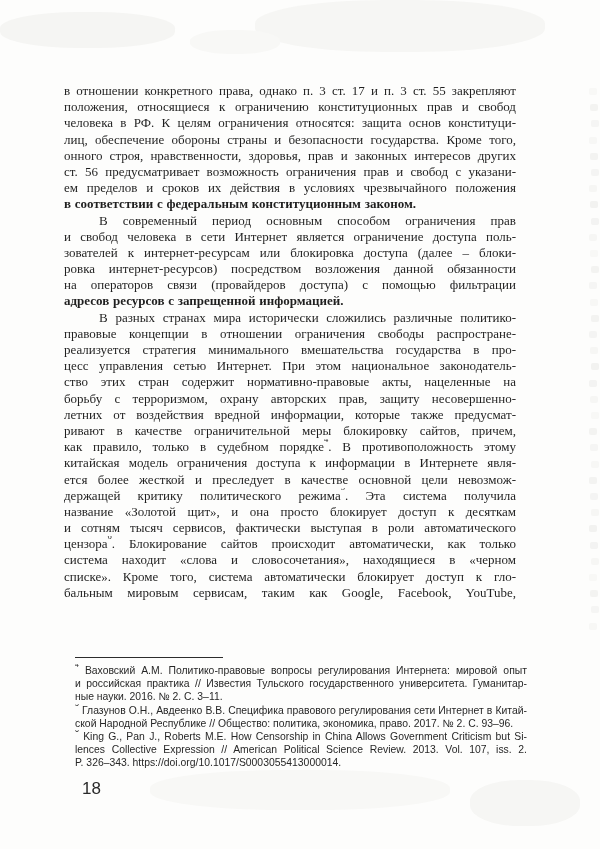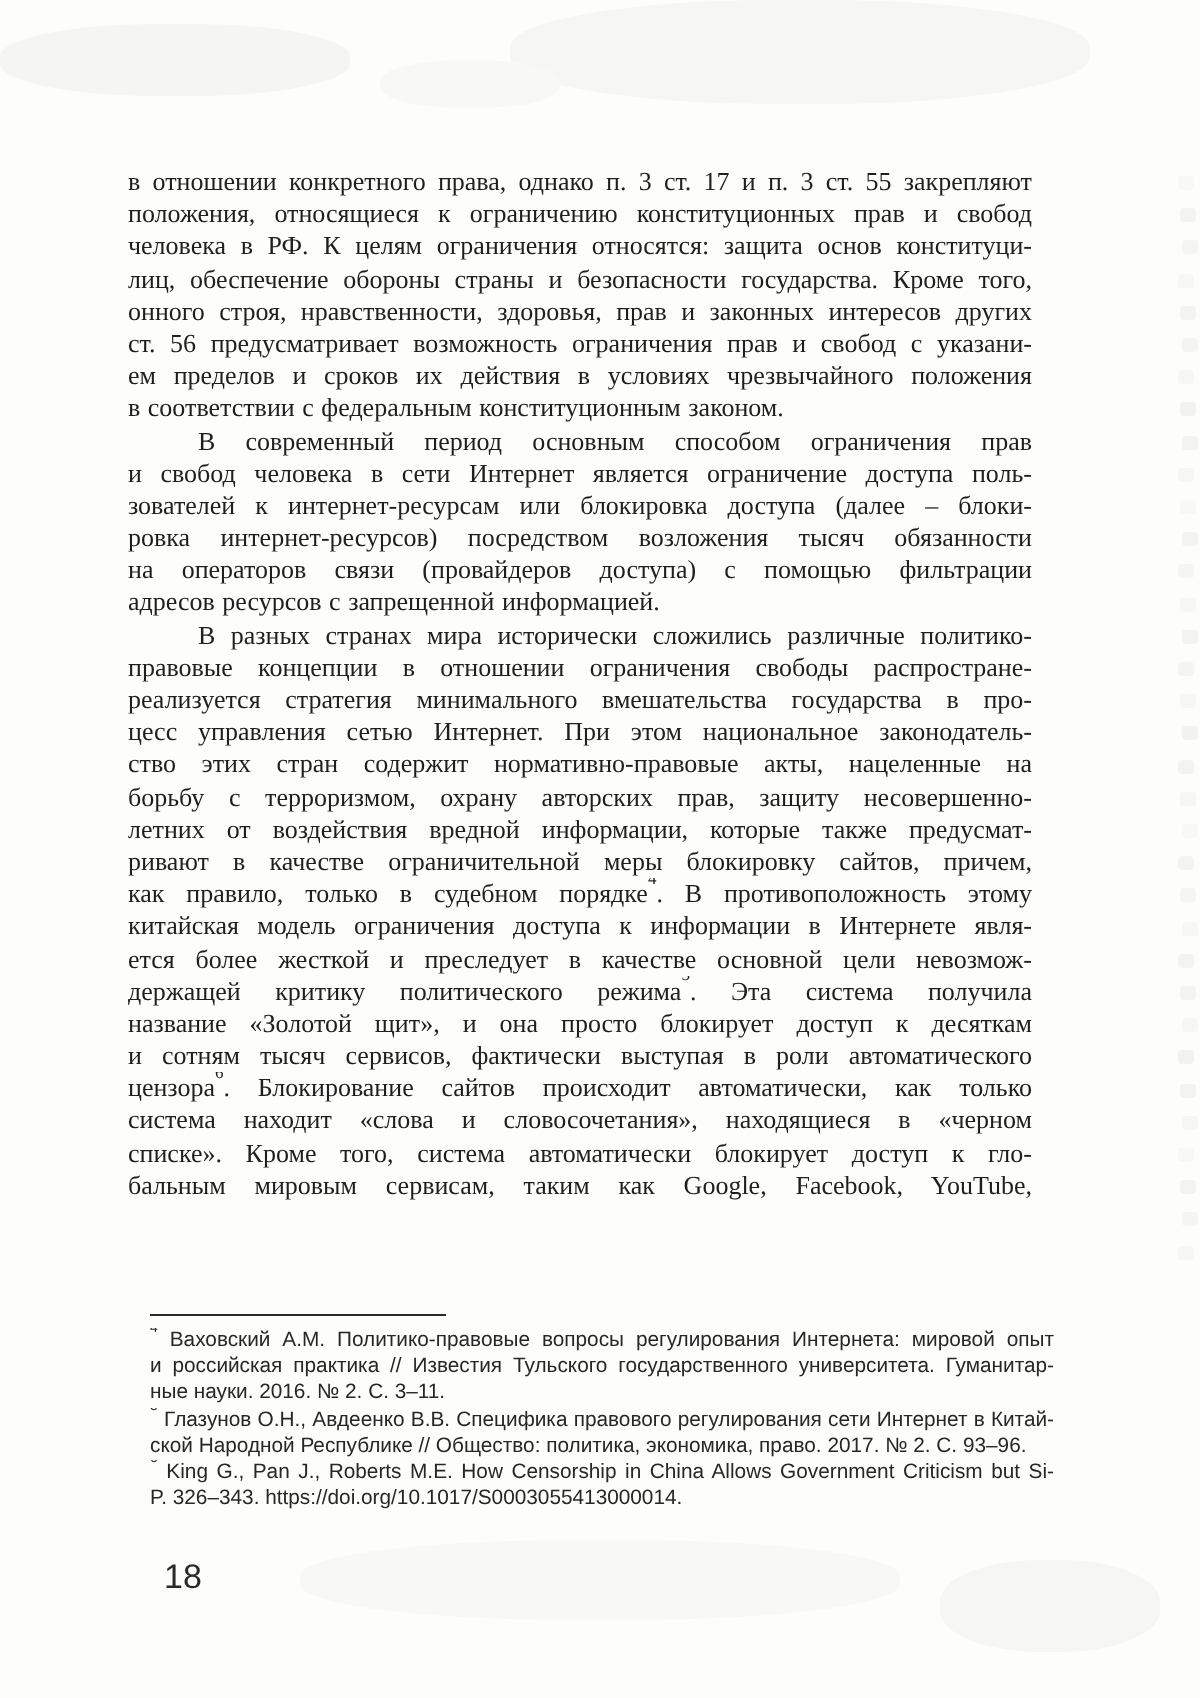--- a/index.html
+++ b/index.html
@@ -25,21 +25,21 @@
     position:absolute;left:64px;top:83px;width:452px;
   }
   .para{margin:0;}
   .para.indent .line:first-child{text-indent:35px;}
   .line{
     font-size:13px;
     line-height:16.2px;height:16.2px;overflow:hidden;
     text-align:justify;text-align-last:justify;
     word-spacing:0.04em;
   }
-  .line.last{text-align-last:left;}
+  .line.last{text-align-last:left;font-weight:bold;}
   sup{
     font-size:8.5px;line-height:0;position:relative;top:-4px;
   }
 
   .fn-sep{
     position:absolute;left:75px;top:657px;width:148px;height:1px;
     background:#2c2c2c;
   }
   .footnotes{
     position:absolute;left:75px;top:664px;width:452px;
@@ -114,21 +114,21 @@
         <div class="line">лиц, обеспечение обороны страны и безопасности государства. Кроме того,</div>
         <div class="line">онного строя, нравственности, здоровья, прав и законных интересов других</div>
         <div class="line">ст. 56 предусматривает возможность ограничения прав и свобод с указани-</div>
         <div class="line">ем пределов и сроков их действия в условиях чрезвычайного положения</div>
         <div class="line last">в соответствии с федеральным конституционным законом.</div>
       </div>
       <div class="para indent">
         <div class="line">В современный период основным способом ограничения прав</div>
         <div class="line">и свобод человека в сети Интернет является ограничение доступа поль-</div>
         <div class="line">зователей к интернет-ресурсам или блокировка доступа (далее – блоки-</div>
-        <div class="line">ровка интернет-ресурсов) посредством возложения тысяч обязанности</div>
+        <div class="line">ровка интернет-ресурсов) посредством возложения данной обязанности</div>
         <div class="line">на операторов связи (провайдеров доступа) с помощью фильтрации</div>
         <div class="line last">адресов ресурсов с запрещенной информацией.</div>
       </div>
       <div class="para indent">
         <div class="line">В разных странах мира исторически сложились различные политико-</div>
         <div class="line">правовые концепции в отношении ограничения свободы распростране-</div>
         <div class="line">реализуется стратегия минимального вмешательства государства в про-</div>
         <div class="line">цесс управления сетью Интернет. При этом национальное законодатель-</div>
         <div class="line">ство этих стран содержит нормативно-правовые акты, нацеленные на</div>
         <div class="line">борьбу с терроризмом, охрану авторских прав, защиту несовершенно-</div>
@@ -153,18 +153,19 @@
         <div class="fn-line"><sup>4</sup> Ваховский А.М. Политико-правовые вопросы регулирования Интернета: мировой опыт</div>
         <div class="fn-line">и российская практика // Известия Тульского государственного университета. Гуманитар-</div>
         <div class="fn-line last">ные науки. 2016. № 2. С. 3–11.</div>
       </div>
       <div class="footnote">
         <div class="fn-line"><sup>5</sup> Глазунов О.Н., Авдеенко В.В. Специфика правового регулирования сети Интернет в Китай-</div>
         <div class="fn-line last">ской Народной Республике // Общество: политика, экономика, право. 2017. № 2. С. 93–96.</div>
       </div>
       <div class="footnote">
         <div class="fn-line"><sup>6</sup> King G., Pan J., Roberts M.E. How Censorship in China Allows Government Criticism but Si-</div>
+        <div class="fn-line">lences Collective Expression // American Political Science Review. 2013. Vol. 107, iss. 2.</div>
         <div class="fn-line last">P. 326–343. https://doi.org/10.1017/S0003055413000014.</div>
       </div>
     </section>
 
   <div class="page-number">18</div>
 </div>
 
 </body></html>

